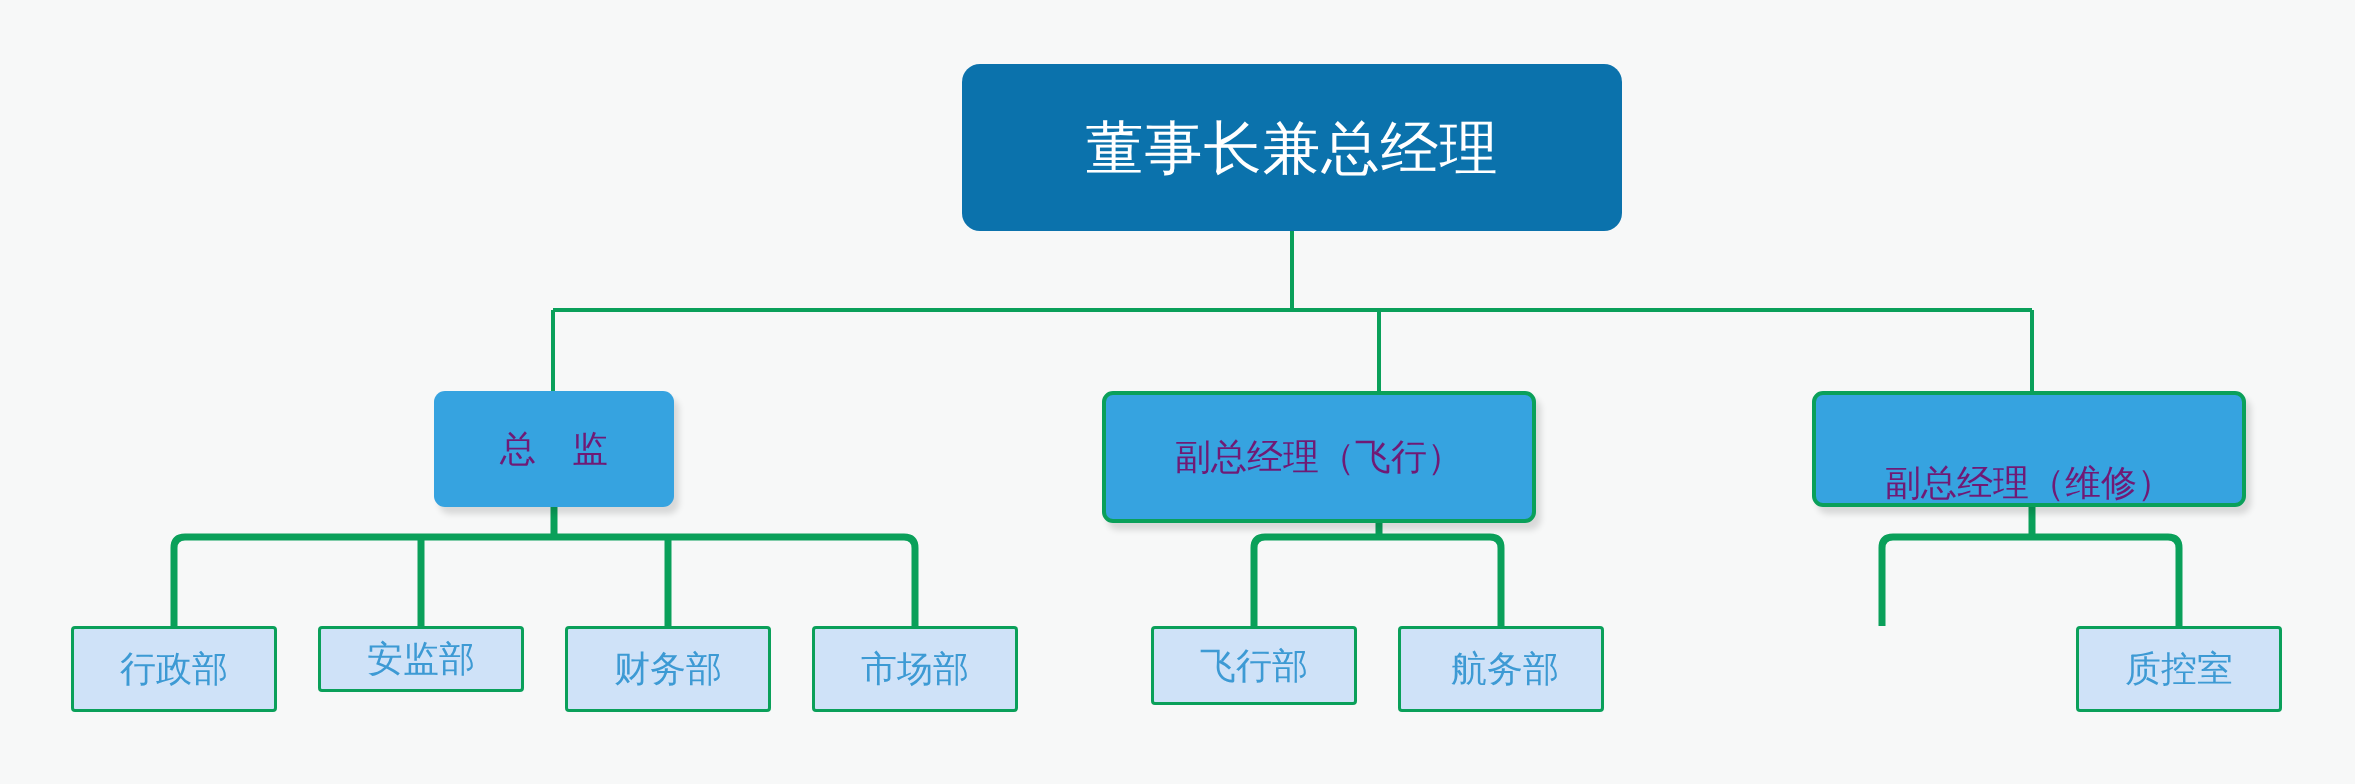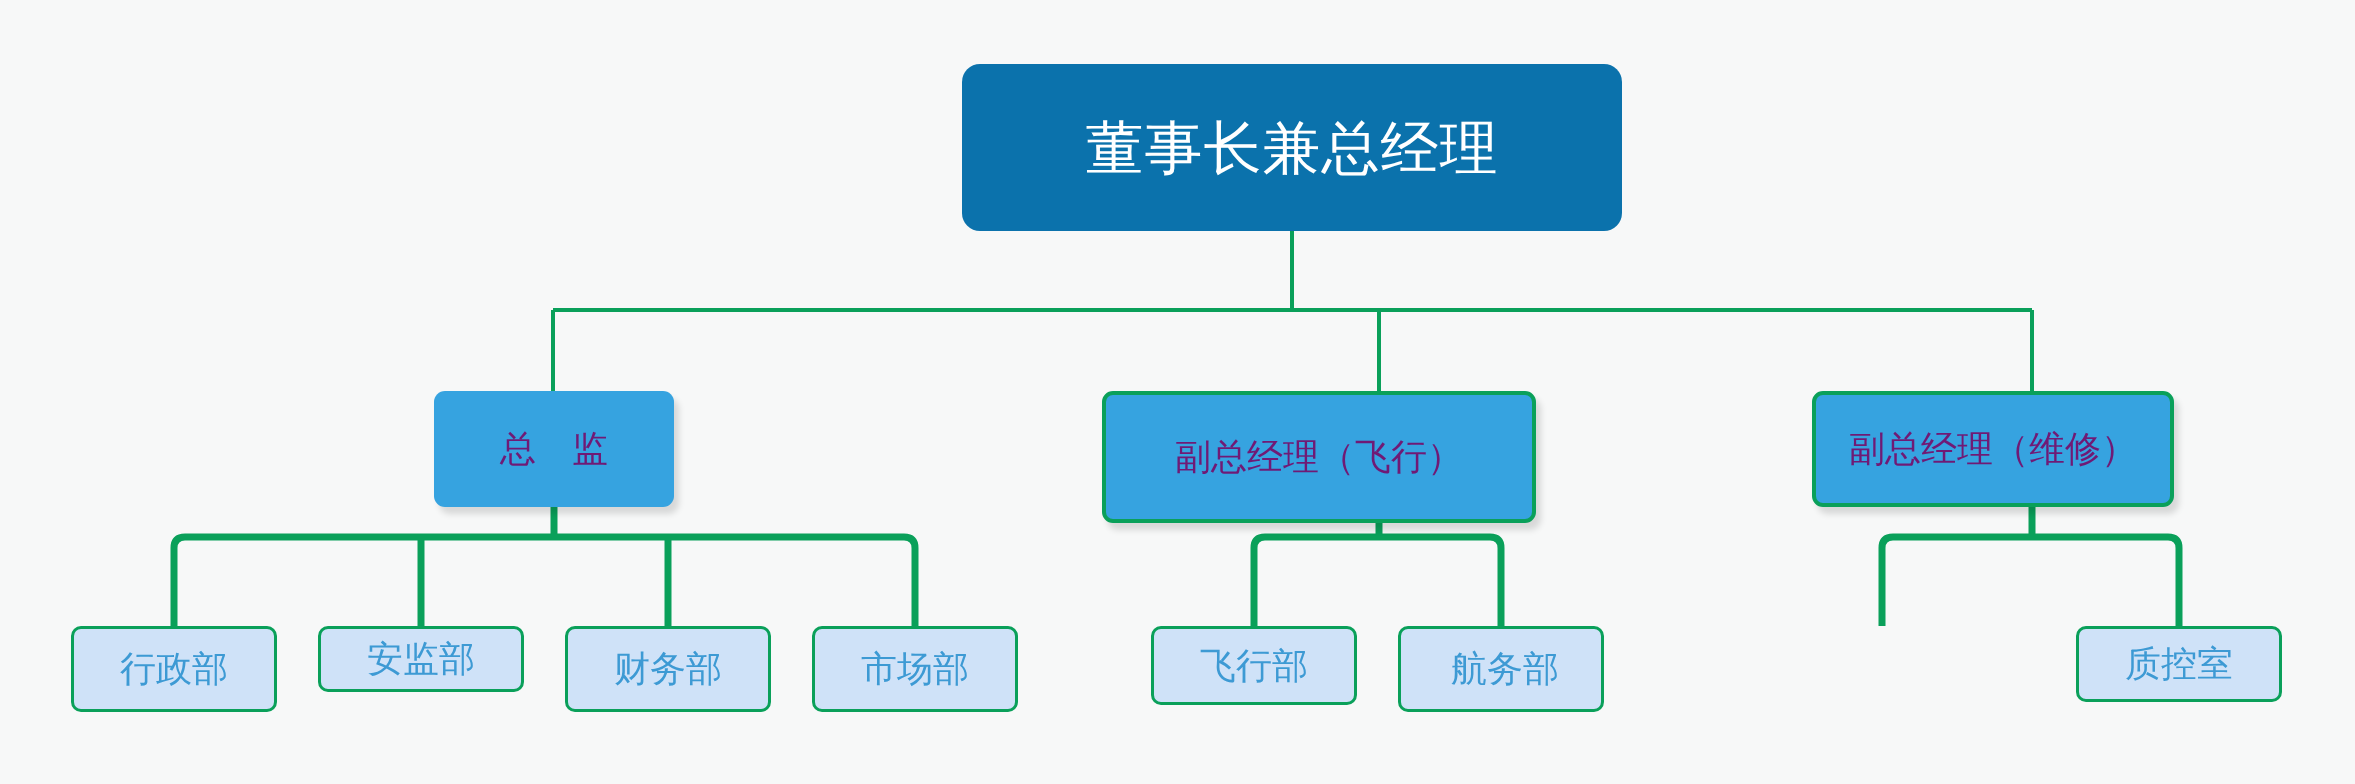--- a/index.html
+++ b/index.html
@@ -51,21 +51,21 @@
     box-shadow: 5px 7px 6px rgba(0, 0, 0, 0.13);
   }
   .node.exec.bordered {
     border: 4px solid #0aa05a;
   }
   
   .node.dept {
     background: #cfe2f8;
     color: #3d9ad4;
     border: 3px solid #0aa05a;
-    border-radius: 10px;
+    border-radius: 4px;
     font-size: 36px;
   }
 </style>
 </head>
 <body>
 
 <div id="canvas">
 
   <svg id="connectors" viewBox="0 0 2355 784" width="2355" height="784" xmlns="http://www.w3.org/2000/svg">
 
@@ -102,21 +102,21 @@
   </div>
 
   <div class="node exec" style="left:434px; top:391px; width:240px; height:116px;">
     <span>总　监</span>
   </div>
 
   <div class="node exec bordered" style="left:1102px; top:391px; width:434px; height:132px;">
     <span>副总经理（飞行）</span>
   </div>
 
-  <div class="node exec bordered" style="left:1812px; top:391px; width:362px; height:116px;">
+  <div class="node exec bordered" style="left:1812px; top:391px; width:434px; height:116px;align-items:flex-end;">
     <span>副总经理（维修）</span>
   </div>
 
   <div class="node dept" style="left:71px; top:626px; width:206px; height:86px;">
     <span>行政部</span>
   </div>
 
   <div class="node dept" style="left:318px; top:626px; width:206px; height:66px;">
     <span>安监部</span>
   </div>
@@ -131,17 +131,17 @@
 
   <div class="node dept" style="left:1151px; top:626px; width:206px; height:79px;">
     <span>飞行部</span>
   </div>
 
   <div class="node dept" style="left:1398px; top:626px; width:206px; height:86px;padding-left:8px;">
     <span>航务部</span>
   </div>
 
 
-  <div class="node dept" style="left:2076px; top:626px; width:206px; height:76px;">
+  <div class="node dept" style="left:2076px; top:626px; width:206px; height:86px;">
     <span>质控室</span>
   </div>
 
 </div>
 
 </body></html>

